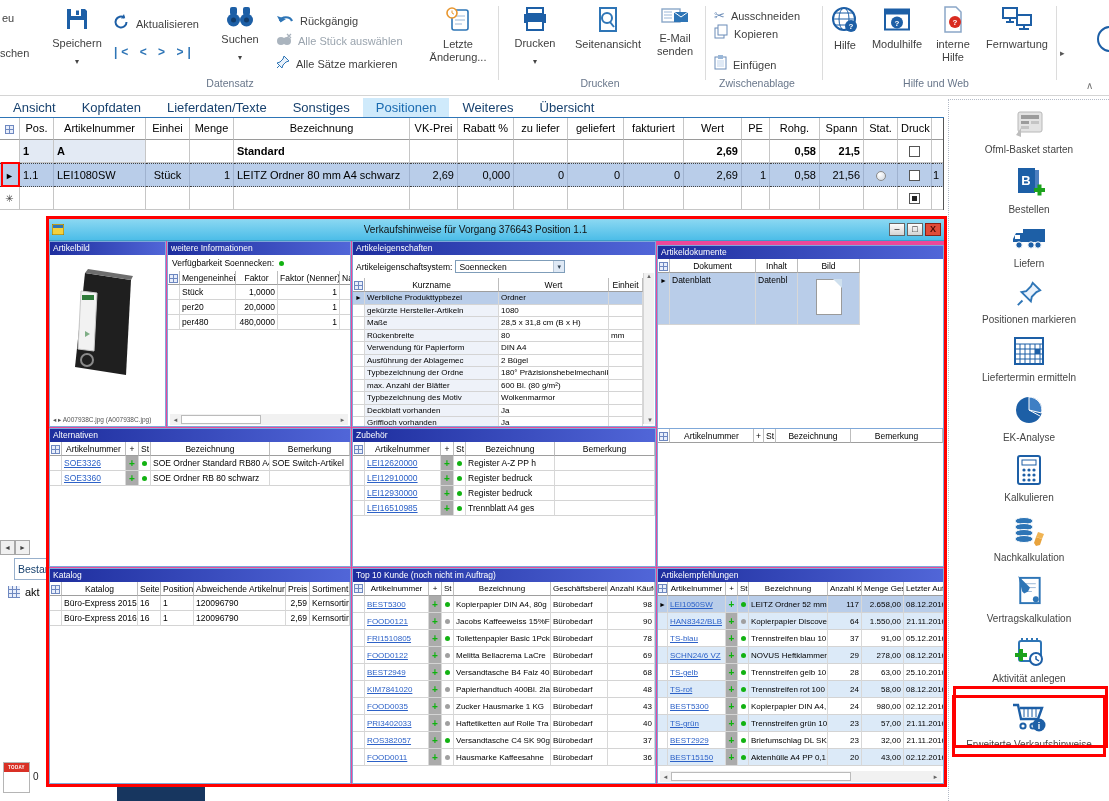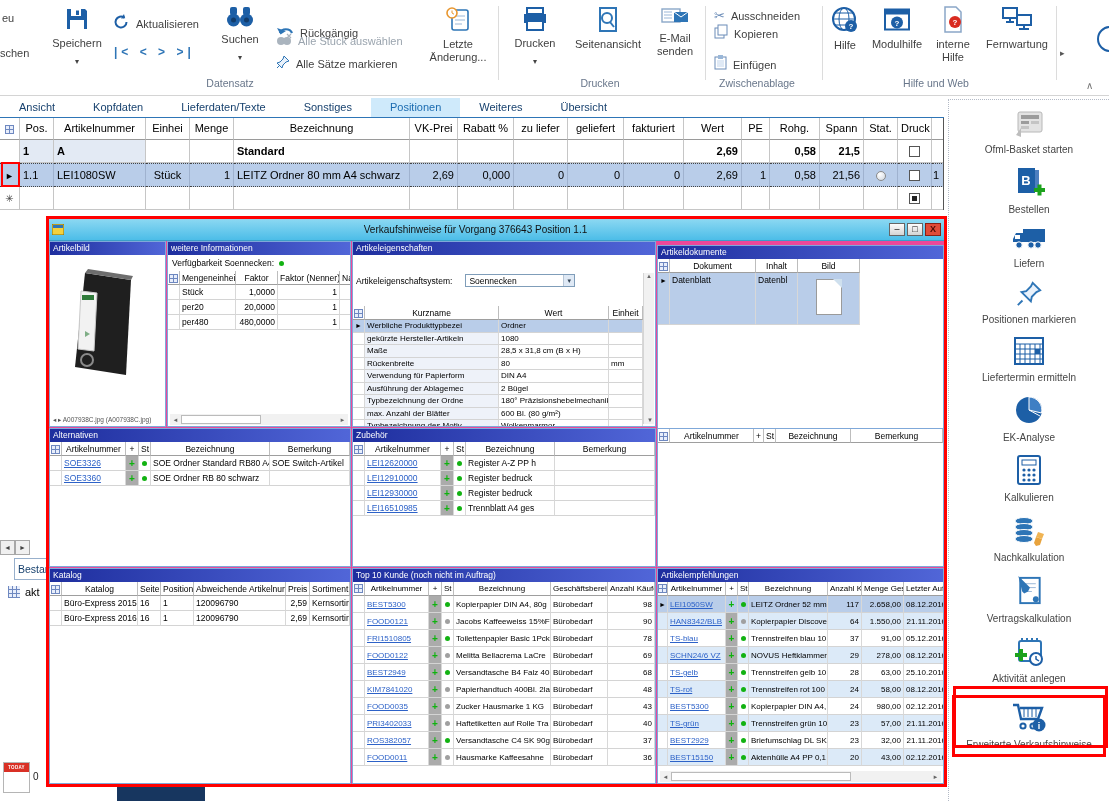--- a/index.html
+++ b/index.html
@@ -14,21 +14,21 @@
 .gray .rlbl{color:#9aa4ae}
 .vdiv{position:absolute;top:6px;height:74px;width:1px;background:#dcdcdc}
 .grplbl{position:absolute;top:77px;width:120px;text-align:center;font-size:10.5px;color:#68768a;white-space:nowrap}
 .navarrows{font-size:12px;font-weight:bold;color:#2e75b6;letter-spacing:4px}
 .clipped{position:absolute;font-size:11px;color:#3f3f3f}
 .halfcircle{position:absolute;left:1097px;top:26px;width:26px;height:26px;border:2px solid #1d5fa6;border-radius:50%}
 .collapse{position:absolute;left:1086px;top:80px;font-size:10px;color:#777}
 .smallarr{position:absolute;left:1060px;top:48px;font-size:9px;color:#555}
 
 .tabbar{position:absolute;left:0;top:98px;width:944px;height:20px;display:flex;border-bottom:1px solid #2e75b6;background:#fff}
-.tab{padding:0 19px;font-size:11px;line-height:19px;color:#17416e;white-space:nowrap}
+.tab{padding:0 13px;font-size:13px;line-height:19px;color:#17416e;white-space:nowrap}
 .tab.sel{background:#cfeafb;color:#1a6bb0}
 
 .ptable{position:absolute;left:0;top:118px;width:944px;background:#fff;border-right:1px solid #555;overflow:hidden;font-size:11px;color:#000}
 .prow{display:flex;width:956px}
 .pc{flex:none;border-right:1px solid #c6c6c6;border-bottom:1px solid #c6c6c6;height:23px;line-height:22px;padding:0 3px;overflow:hidden;white-space:nowrap}
 .phead-row .pc{height:22px;line-height:21px;text-align:center;border-bottom:1px solid #9a9a9a;background:#fff}
 .pcols{display:contents}
 .c-sel{width:20px;text-align:center;padding:0}
 .pcols div:nth-of-type(1){width:34px}.pcols div:nth-of-type(2){width:92px}
 .pcols div:nth-of-type(3){width:44px}.pcols div:nth-of-type(4){width:44px}
@@ -106,21 +106,21 @@
 .p-emp{left:608px;top:327px;width:287px;height:216px}
 .t10g{font-size:8px}.empg{font-size:8px}
 .t10g .gbody .gc,.empg .gbody .gc{height:17px;line-height:17px}
 .eigg .gbody .gc{height:12.5px;line-height:12.5px;font-size:8px}
 .eigg .kcell{background:#eef2f9}
 .empg .gbody div.gr:nth-of-type(even){background:#dceaf8}
 .dokg .gbody .gc{height:52px;line-height:11px;padding-top:2px}
 .docpage{width:26px;height:36px;margin:4px auto;background:linear-gradient(135deg,#fff 70%,#fff 70%),#fff;border:1px solid #9a9a9a;position:relative}
 .docpage::after{content:"";position:absolute;right:-1px;top:-1px;border-style:solid;border-width:0 9px 9px 0;border-color:transparent #cfe0ee transparent transparent}
 .avail{padding:3px 4px;display:flex;align-items:center;gap:5px}
-.combo-row{display:flex;align-items:center;gap:13px;padding:19px 3px}
+.combo-row{display:flex;align-items:center;gap:3px;padding:5px 3px}
 .combo{width:110px;height:13px;border:1px solid #7f9db9;display:flex;justify-content:space-between;align-items:center;padding-left:3px;background:#fff}
 .combo .ar{width:11px;height:11px;background:#dfe9f5;border-left:1px solid #b7c6d6;text-align:center;font-size:7px;line-height:11px;color:#345}
 .vscroll{position:absolute;right:1px;top:31px;bottom:2px;width:11px;background:#f1f1f1;border-left:1px solid #d5d5d5;font-size:6px;color:#666;text-align:center}
 .vthumb{width:9px;height:38px;background:#cfcfcf;margin:1px auto}
 .hscroll{position:absolute;left:2px;right:2px;bottom:1px;height:11px;background:#f1f1f1;display:flex;align-items:center;font-size:6px;color:#666}
 .hscroll .btn{width:11px;text-align:center}
 .hthumb{height:9px;background:#fff;border:1px solid #bbb;width:80px}
 .caption{position:absolute;left:3px;bottom:2px;font-size:6.5px;color:#555;white-space:nowrap}
 .binderwrap{display:flex;justify-content:center;padding-top:12px}
 
@@ -169,21 +169,21 @@
           <rect x="18" y="1" width="7" height="8" rx="2" fill="#1d5fa6"></rect>
           <circle cx="8.5" cy="14" r="6.5" fill="#1d5fa6"></circle>
           <circle cx="21.5" cy="14" r="6.5" fill="#1d5fa6"></circle>
           <circle cx="8.5" cy="14" r="2.5" fill="#123c6b"></circle>
           <circle cx="21.5" cy="14" r="2.5" fill="#123c6b"></circle>
         </svg></span>
     <span class="rlbl">Suchen</span>
     <span class="dd"></span>
   </div>
 
-  <div class="rrow" style="left:276px;top:24px">
+  <div class="rrow" style="left:276px;top:12px">
     <span><svg width="18" height="14" viewBox="0 0 18 14">
           <path d="M4 9c1.5-5 10-5 12 0" fill="none" stroke="#2e75b6" stroke-width="2.2"></path>
           <path d="M1 4l3.5 6.5L10 7z" fill="#2e75b6"></path>
         </svg></span>
     <span class="rlbl">Rückgängig</span>
   </div>
   <div class="rrow gray" style="left:276px;top:32px">
     <span><svg width="16" height="13" viewBox="0 0 16 13">
           <circle cx="5" cy="8" r="4" fill="#aab4be"></circle>
           <circle cx="11" cy="8" r="4" fill="#aab4be"></circle>

